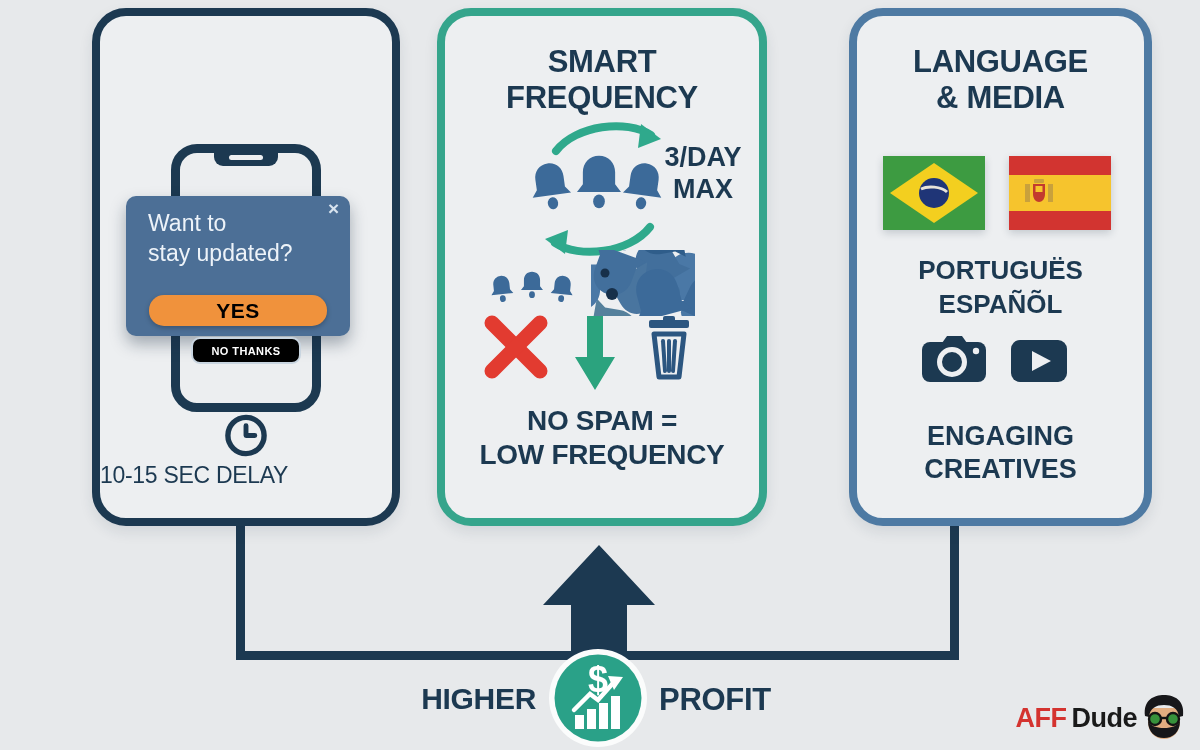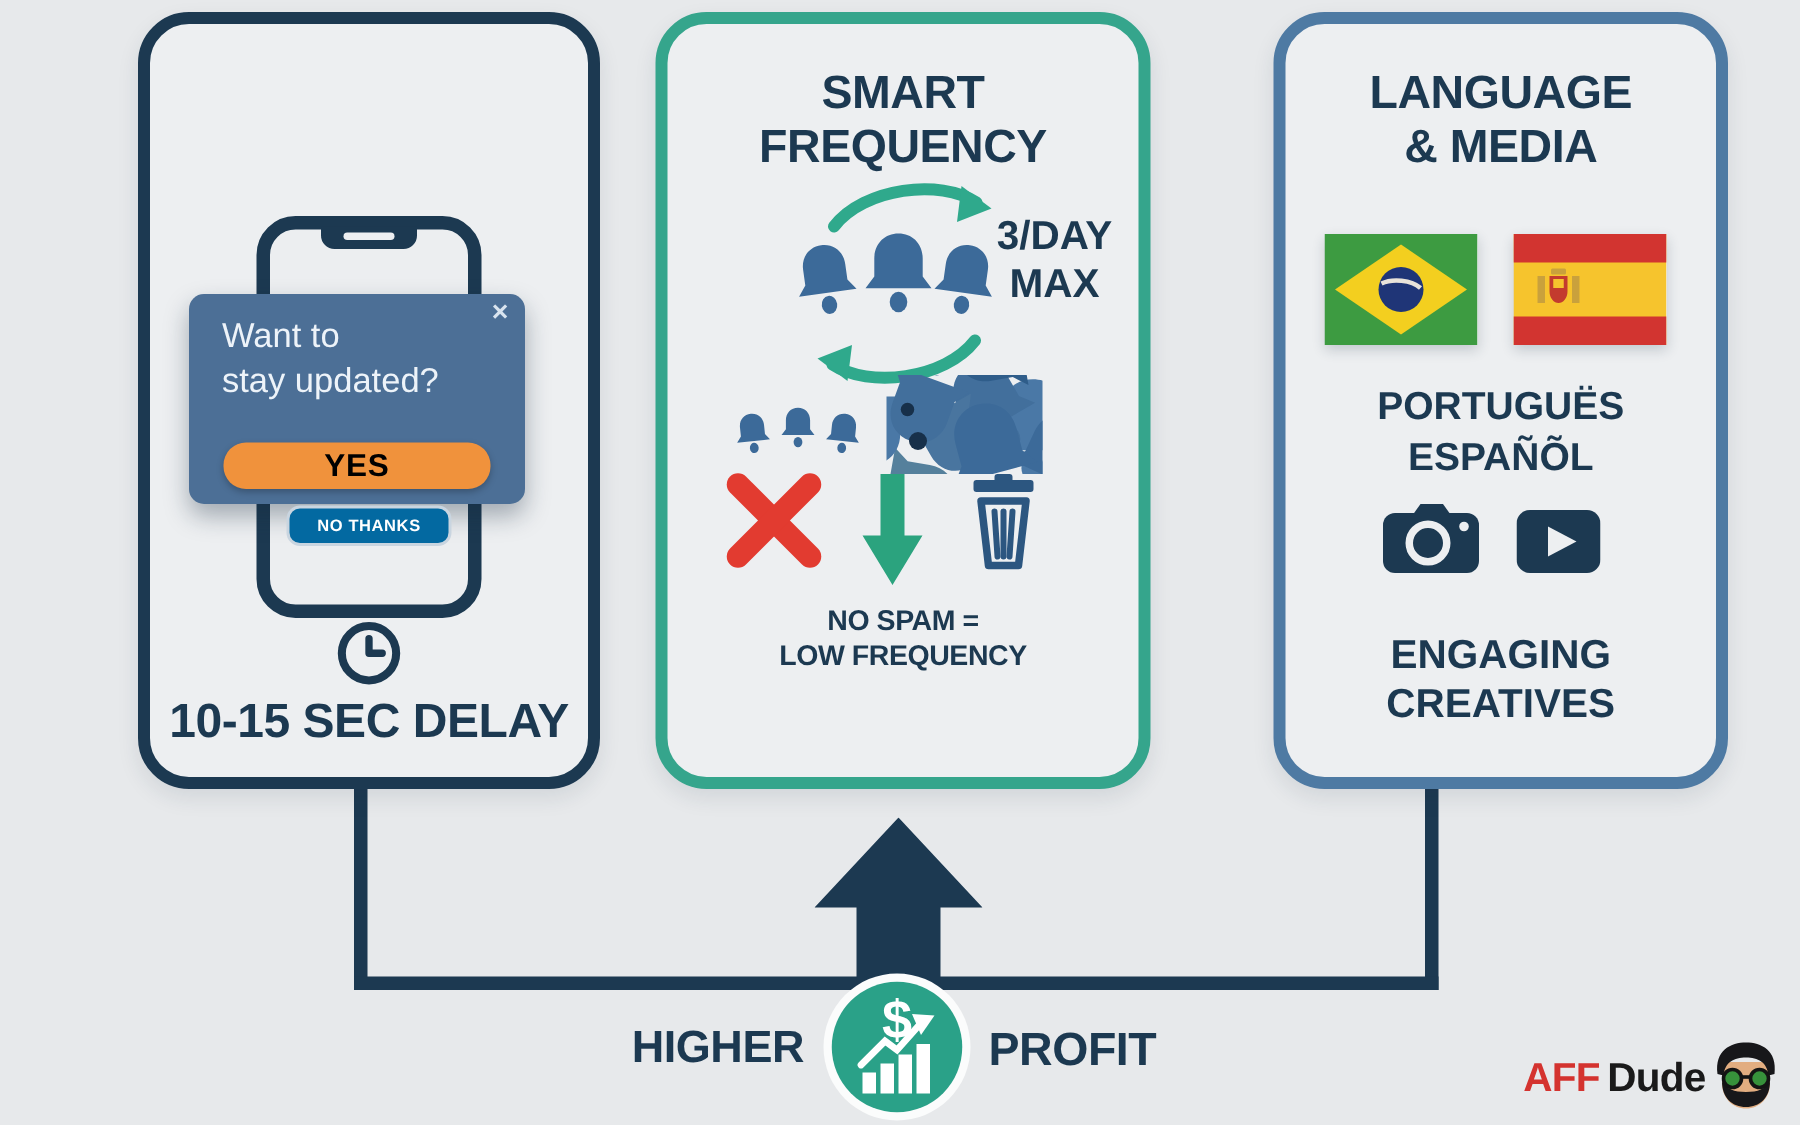--- a/index.html
+++ b/index.html
@@ -21,43 +21,43 @@
   .notch-slot{position:absolute;top:4px;left:50%;transform:translateX(-50%);width:34px;height:5px;
          background:#edeff1;border-radius:3px;}
   .popup{position:absolute;left:26px;top:180px;width:224px;height:140px;background:#4c6f96;
          border-radius:10px;box-shadow:0 8px 16px rgba(20,40,60,.35);z-index:4;}
   .popup-close{position:absolute;top:2px;right:11px;font-size:19px;font-weight:700;color:#d9e4ef;cursor:default;}
   .popup-q{position:absolute;left:22px;top:12px;font-size:23px;color:#edf3f9;line-height:1.32;font-weight:400;}
   .btn-yes{position:absolute;left:50%;transform:translateX(-50%);bottom:10px;width:178px;height:31px;
          background:#f0923c;border-radius:15px;color:#000000;font-weight:700;font-size:21px;
          display:flex;align-items:center;justify-content:center;box-shadow:0 2px 5px rgba(0,0,0,.25);letter-spacing:.5px;}
   .btn-nothanks{position:absolute;left:50%;transform:translateX(-50%);top:321px;width:106px;height:23px;
-         background:#0369a1;border:2px solid #c9d5e0;border-radius:9px;color:#fff;font-size:11px;
+         background:#000000;border:2px solid #c9d5e0;border-radius:9px;color:#fff;font-size:11px;
          font-weight:700;letter-spacing:.4px;display:flex;align-items:center;justify-content:center;z-index:4;}
   .clock{position:absolute;left:50%;transform:translateX(-50%);top:396px;width:47px;height:47px;}
-  .delay-label{position:absolute;left:0;right:0;top:446px;text-align:center;font-size:32px;font-weight:700;letter-spacing:-.3px;}
+  .delay-label{position:absolute;left:0;right:0;top:446px;font-size:23px;font-weight:400;letter-spacing:-.3px;}
   
   .arc{position:absolute;width:114px;height:38px;}
   .arc-top{left:104px;top:102px;}
   .arc-bottom{left:98px;top:206px;}
   .bell{position:absolute;}
   .bell-a{left:80px;top:144px;width:52px;height:58px;transform:rotate(-8deg);}
   .bell-b{left:124px;top:136px;width:60px;height:66px;}
   .bell-c{left:172px;top:144px;width:52px;height:58px;transform:rotate(8deg);}
   .cap-label{position:absolute;left:208px;top:126px;width:100px;text-align:center;
              font-size:27px;font-weight:700;line-height:1.18;}
   .sbell-a{left:42px;top:258px;width:30px;height:33px;transform:rotate(-6deg);}
   .sbell-b{left:72px;top:254px;width:30px;height:33px;}
   .sbell-c{left:102px;top:258px;width:30px;height:33px;transform:rotate(6deg);}
   .cross{position:absolute;left:36px;top:296px;width:70px;height:70px;}
   .pile{position:absolute;left:146px;top:234px;width:104px;height:66px;}
   .down-arrow{position:absolute;left:128px;top:300px;width:44px;height:74px;}
   .trash{position:absolute;left:198px;top:300px;width:52px;height:66px;}
   .result-label{position:absolute;left:0;right:0;top:388px;text-align:center;
-                font-size:19px;font-weight:700;line-height:1.2;letter-spacing:-.3px;}
+                font-size:28px;font-weight:700;line-height:1.2;letter-spacing:-.3px;}
   
   .flag{position:absolute;top:140px;width:102px;height:74px;box-shadow:0 3px 8px rgba(30,50,70,.2);}
   .flag-brazil{left:26px;}
   .flag-spain{left:152px;}
   .lang-label{position:absolute;left:0;right:0;top:238px;text-align:center;
               font-size:26px;font-weight:700;line-height:1.3;}
   .camera{position:absolute;left:64px;top:318px;width:66px;height:52px;}
   .play{position:absolute;left:154px;top:324px;width:56px;height:42px;}
   .creatives-label{position:absolute;left:0;right:0;top:404px;text-align:center;
                    font-size:27px;font-weight:700;line-height:1.22;}

